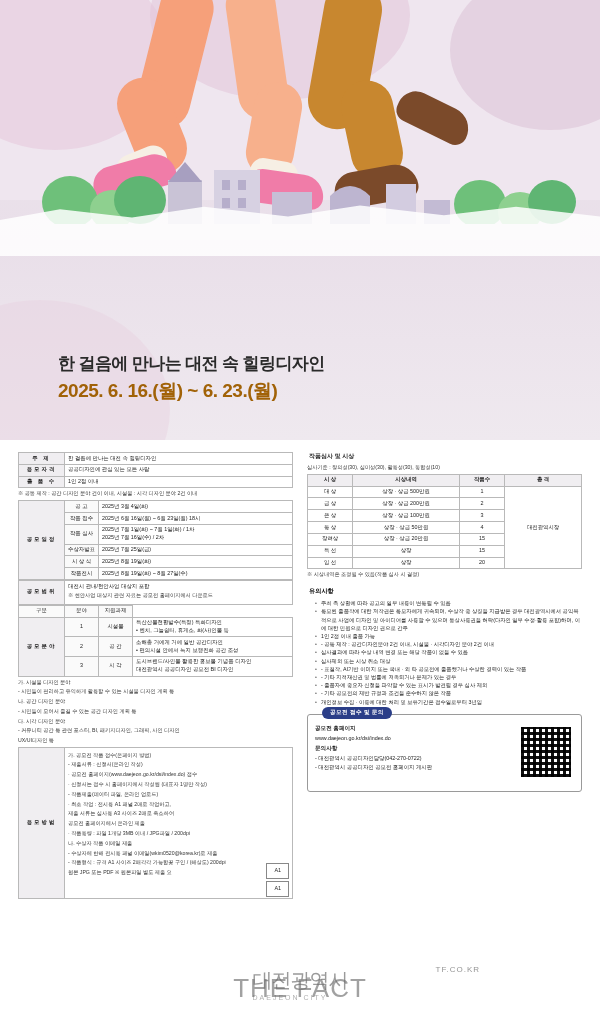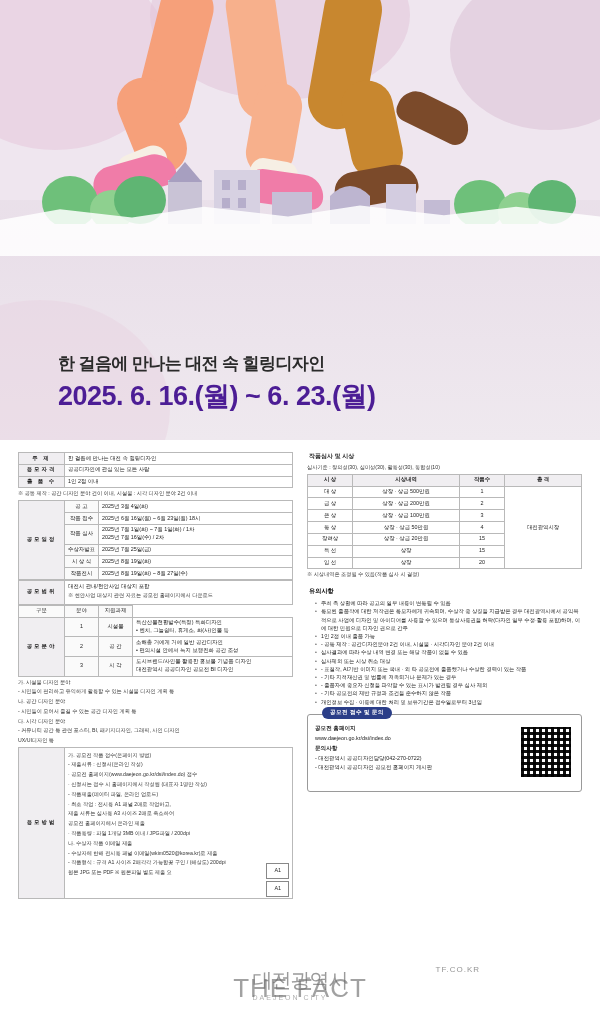--- a/index.html
+++ b/index.html
@@ -82,21 +82,21 @@
   .black-txt { color:#1e1e1e; font-size:72px; line-height:72px; font-weight:bold; }
   .line1 { top:34px; }
   .line2 { top:108px; }
 
   .sub-kor {
     position:absolute; left:58px; top:352px;
     font-size:17px; font-weight:bold; color:#2a2a2a; letter-spacing:-0.6px;
   }
   .date-line {
     position:absolute; left:58px; top:378px;
-    font-size:27px; font-weight:bold; color:#4c1d95; letter-spacing:-0.5px;
+    font-size:19px; font-weight:bold; color:#a16207; letter-spacing:-0.5px;
   }
 
   
   .body-area {
     position:absolute; left:0; top:440px; width:600px; height:520px;
     background:#ffffff; padding:12px 18px 0 18px;
     display:flex; gap:14px;
   }
   .col { flex:1; }
   .col-left { width:300px; }

